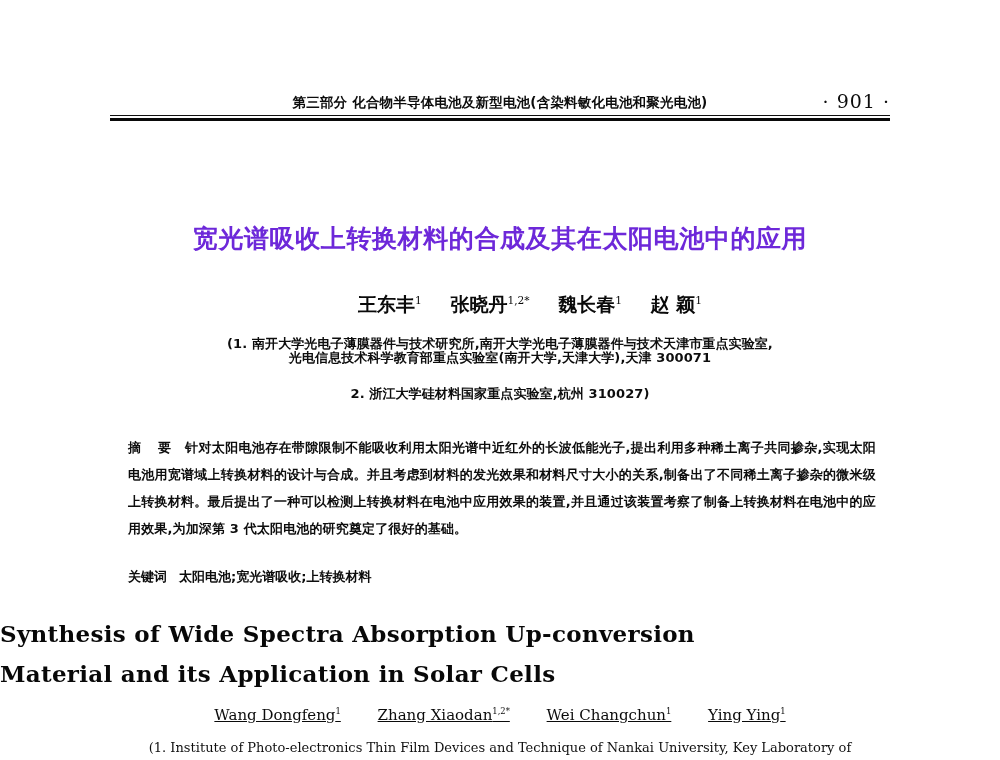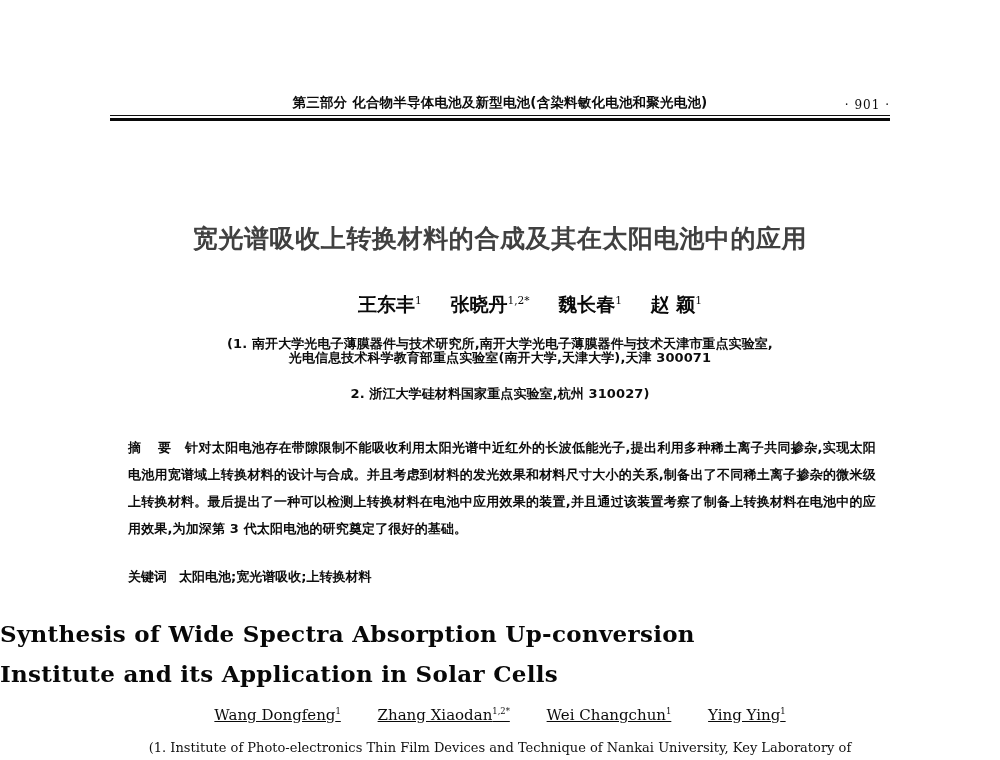--- a/index.html
+++ b/index.html
@@ -44,21 +44,21 @@
     font-weight: bold;
     letter-spacing: 0.2px;
     white-space: nowrap;
     color: #0c0c0c;
   }
   .header-folio {
     position: absolute;
     right: 0;
     bottom: 0;
     font-family: "DejaVu Serif", serif;
-    font-size: 12px;
+    font-size: 19px;
     letter-spacing: 1px;
     white-space: nowrap;
     color: #0c0c0c;
   }
   .rule-thin {
     position: absolute;
     left: 0;
     top: 27px;
     width: 780px;
     height: 1px;
@@ -77,21 +77,21 @@
   .cn-title {
     position: absolute;
     left: 0;
     top: 222px;
     width: 1000px;
     text-align: center;
     font-family: "DejaVu Sans", sans-serif;
     font-size: 25px;
     font-weight: bold;
     letter-spacing: 0.6px;
-    color: #404040;
+    color: #6d28d9;
   }
 
   
   .cn-authors {
     position: absolute;
     left: 0;
     top: 292px;
     width: 1000px;
     text-align: center;
     font-family: "DejaVu Serif", serif;
@@ -226,21 +226,21 @@
 
   <div class="abstract">
     <span class="lbl">摘 要</span><span>针对太阳电池存在带隙限制不能吸收利用太阳光谱中近红外的长波低能光子,提出利用多种稀土离子共同掺杂,实现太阳电池用宽谱域上转换材料的设计与合成。并且考虑到材料的发光效果和材料尺寸大小的关系,制备出了不同稀土离子掺杂的微米级上转换材料。最后提出了一种可以检测上转换材料在电池中应用效果的装置,并且通过该装置考察了制备上转换材料在电池中的应用效果,为加深第 3 代太阳电池的研究奠定了很好的基础。</span>
   </div>
 
   <div class="keywords">
     <span class="lbl">关键词</span><span>太阳电池;宽光谱吸收;上转换材料</span>
   </div>
 
   <div class="en-title en-title-1">Synthesis of Wide Spectra Absorption Up-conversion</div>
-  <div class="en-title en-title-2">Institute and its Application in Solar Cells</div>
+  <div class="en-title en-title-2">Material and its Application in Solar Cells</div>
 
   <div class="en-authors">
     <span class="author"><span>Wang Dongfeng</span><sup>1</sup></span>
     <span class="author"><span>Zhang Xiaodan</span><sup>1,2*</sup></span>
     <span class="author"><span>Wei Changchun</span><sup>1</sup></span>
     <span class="author"><span>Ying Ying</span><sup>1</sup></span>
   </div>
 
   <div class="en-affil">(1. Institute of Photo-electronics Thin Film Devices and Technique of Nankai University, Key Laboratory of</div>
 

